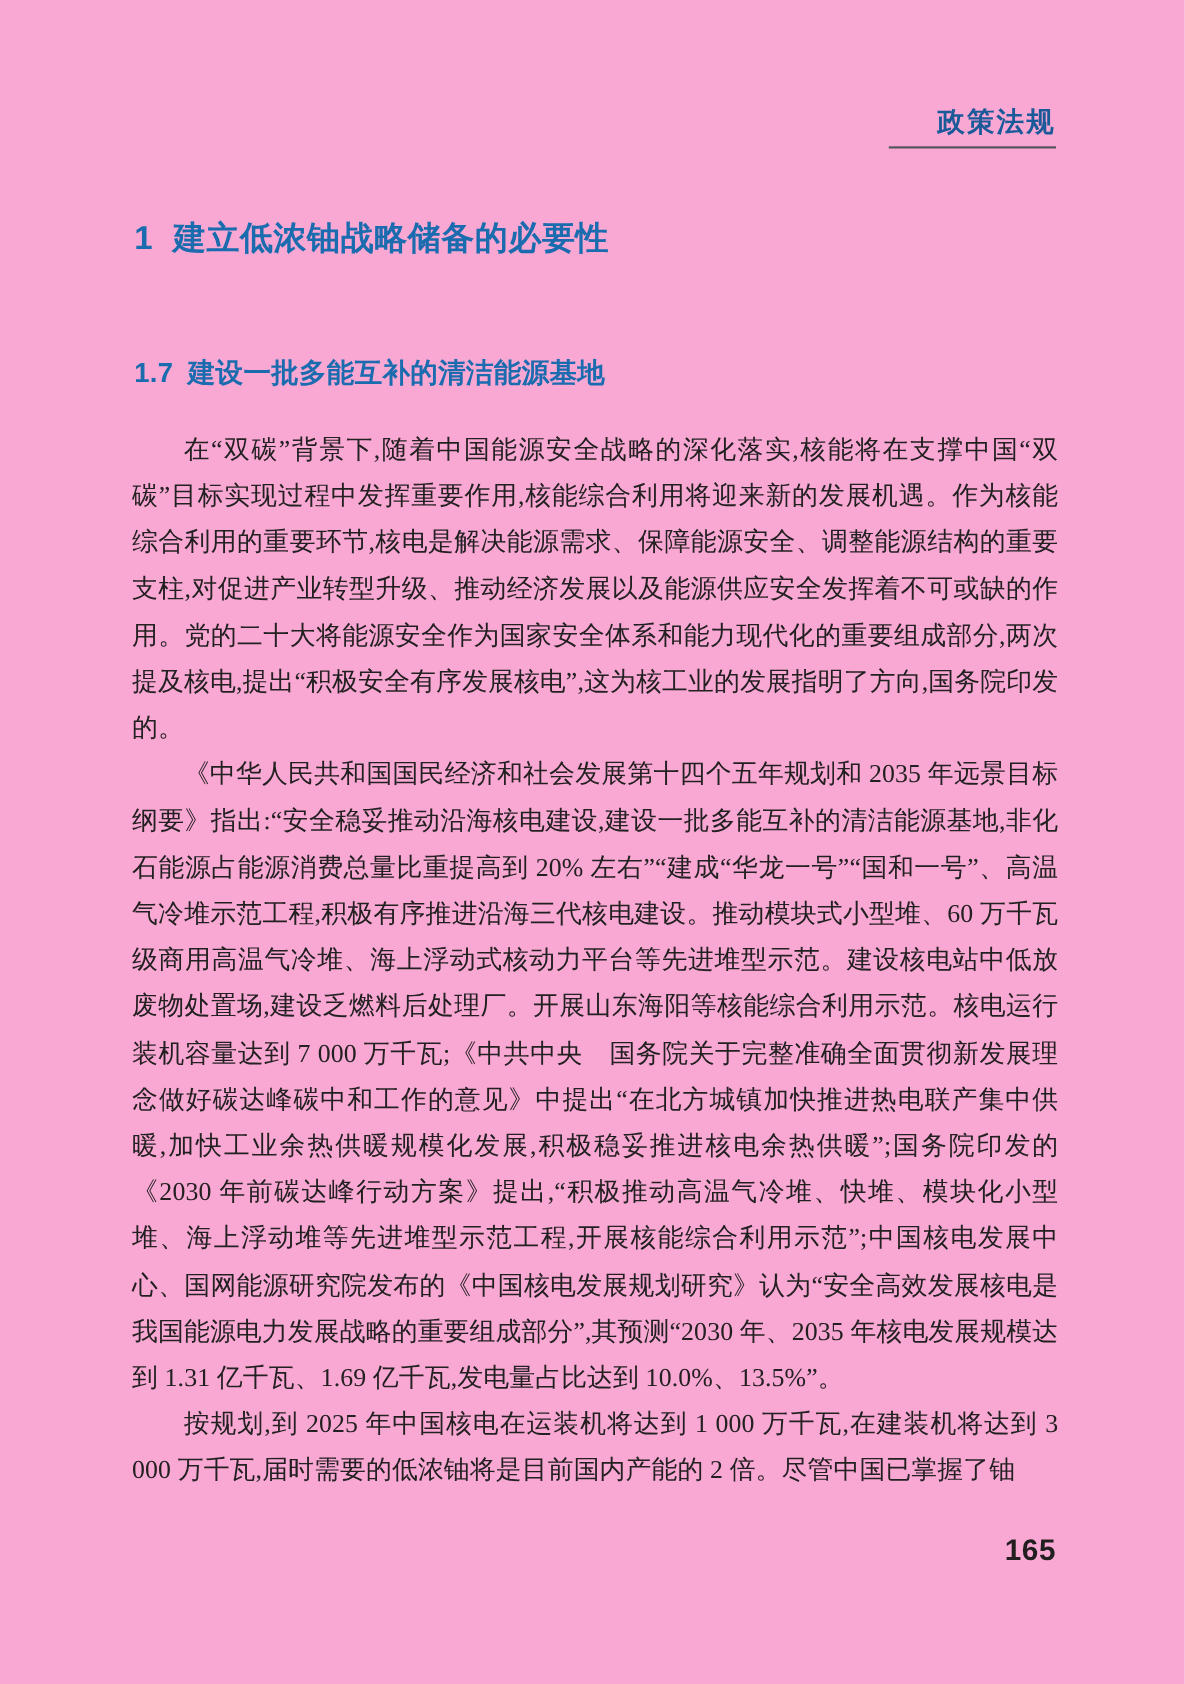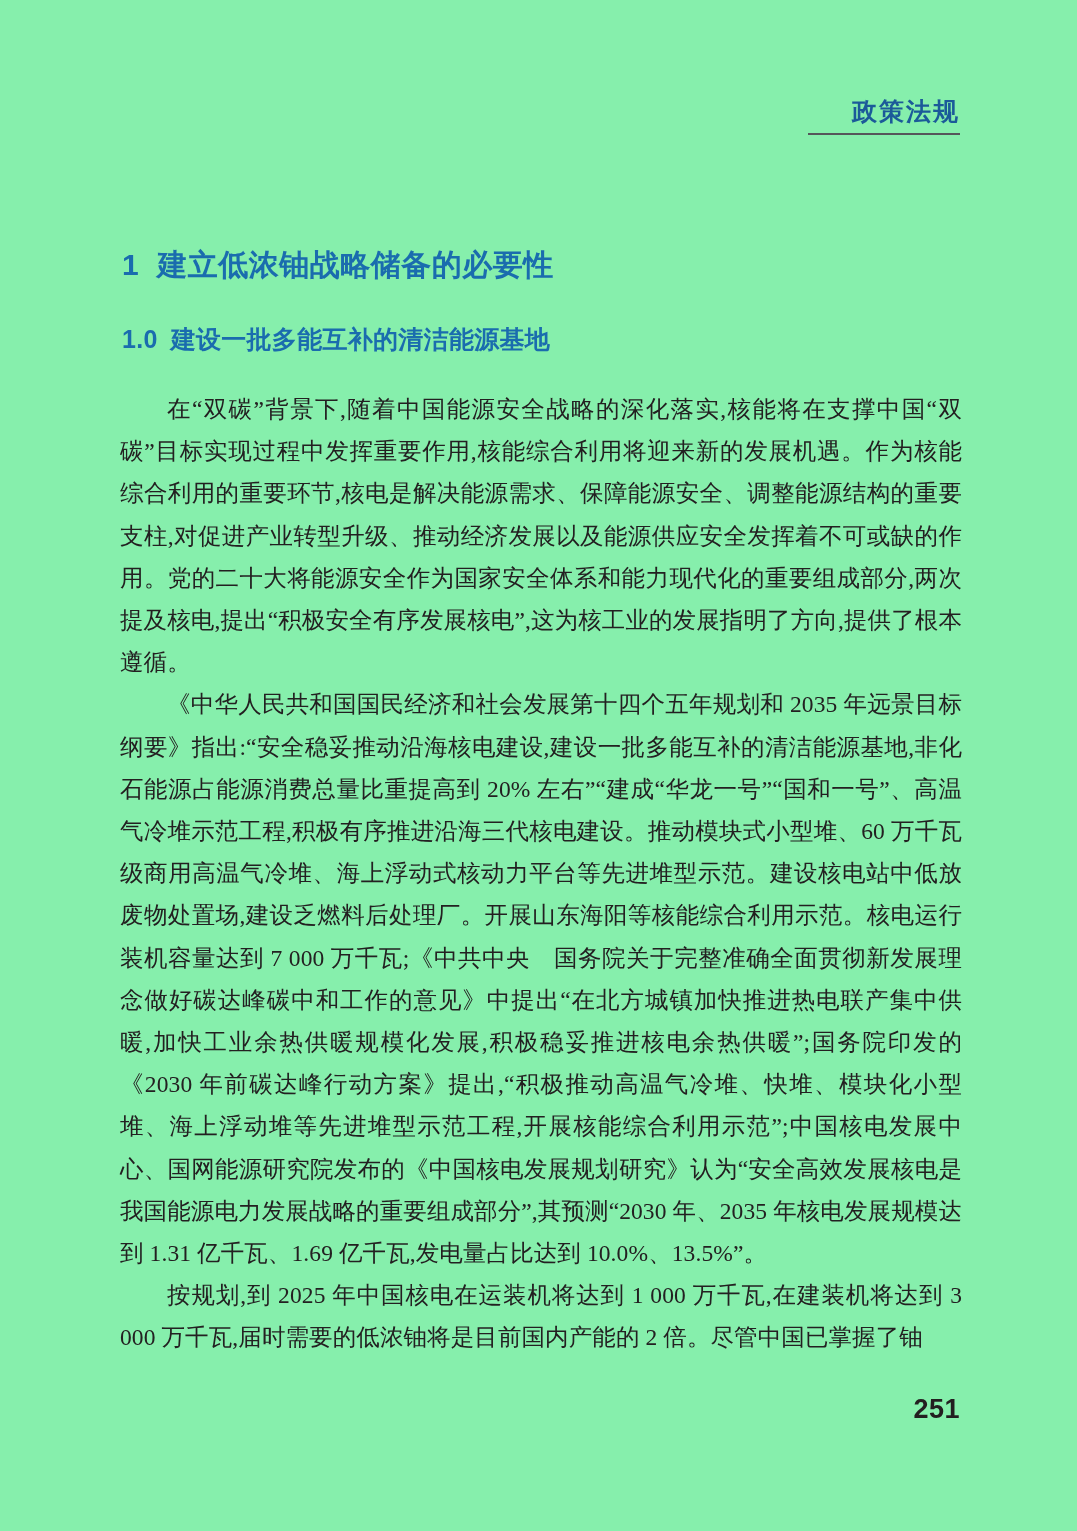--- a/index.html
+++ b/index.html
@@ -12,21 +12,21 @@
     height: 1531px;
     position: relative;
     font-family: "Liberation Serif", "DejaVu Serif", serif;
     color: #231f20;
     overflow: hidden;
   }
 
   .page {
     position: absolute;
     inset: 0;
-    background: #86efac;
+    background: #f9a8d4;
   }
 
   
   .running-header {
     position: absolute;
     top: 98px;
     right: 117px;
     text-align: right;
   }
   .running-header-text {
@@ -51,21 +51,20 @@
     position: absolute;
     top: 198px;
     left: 122px;
     width: 840px;
     font-family: "Liberation Sans", "DejaVu Sans", sans-serif;
     font-weight: bold;
     font-size: 30px;
     color: #1a6cae;
     letter-spacing: 0.5px;
     line-height: 1.25;
-    margin-top: 48px;
   }
   .h1 .num { margin-right: 18px; }
 
   .h2 {
     position: absolute;
     top: 324px;
     left: 122px;
     width: 840px;
     font-family: "Liberation Sans", "DejaVu Sans", sans-serif;
     font-weight: bold;
@@ -116,24 +115,24 @@
   <div class="running-header">
     <span class="running-header-text">政策法规</span>
     <div class="running-header-rule"></div>
   </div>
 
   <div class="h1">
     <span class="num">1</span><span>建立低浓铀战略储备的必要性</span>
   </div>
 
   <div class="h2">
-    <span class="num">1.0</span><span>建设一批多能互补的清洁能源基地</span>
+    <span class="num">1.7</span><span>建设一批多能互补的清洁能源基地</span>
   </div>
 
   <div class="body-block">
-    <p class="para">在“双碳”背景下,随着中国能源安全战略的深化落实,核能将在支撑中国“双碳”目标实现过程中发挥重要作用,核能综合利用将迎来新的发展机遇。作为核能综合利用的重要环节,核电是解决能源需求、保障能源安全、调整能源结构的重要支柱,对促进产业转型升级、推动经济发展以及能源供应安全发挥着不可或缺的作用。党的二十大将能源安全作为国家安全体系和能力现代化的重要组成部分,两次提及核电,提出“积极安全有序发展核电”,这为核工业的发展指明了方向,提供了根本遵循。</p>
+    <p class="para">在“双碳”背景下,随着中国能源安全战略的深化落实,核能将在支撑中国“双碳”目标实现过程中发挥重要作用,核能综合利用将迎来新的发展机遇。作为核能综合利用的重要环节,核电是解决能源需求、保障能源安全、调整能源结构的重要支柱,对促进产业转型升级、推动经济发展以及能源供应安全发挥着不可或缺的作用。党的二十大将能源安全作为国家安全体系和能力现代化的重要组成部分,两次提及核电,提出“积极安全有序发展核电”,这为核工业的发展指明了方向,国务院印发的。</p>
     <p class="para">《中华人民共和国国民经济和社会发展第十四个五年规划和 2035 年远景目标纲要》指出:“安全稳妥推动沿海核电建设,建设一批多能互补的清洁能源基地,非化石能源占能源消费总量比重提高到 20% 左右”“建成“华龙一号”“国和一号”、高温气冷堆示范工程,积极有序推进沿海三代核电建设。推动模块式小型堆、60 万千瓦级商用高温气冷堆、海上浮动式核动力平台等先进堆型示范。建设核电站中低放废物处置场,建设乏燃料后处理厂。开展山东海阳等核能综合利用示范。核电运行装机容量达到 7 000 万千瓦;《中共中央　国务院关于完整准确全面贯彻新发展理念做好碳达峰碳中和工作的意见》中提出“在北方城镇加快推进热电联产集中供暖,加快工业余热供暖规模化发展,积极稳妥推进核电余热供暖”;国务院印发的《2030 年前碳达峰行动方案》提出,“积极推动高温气冷堆、快堆、模块化小型堆、海上浮动堆等先进堆型示范工程,开展核能综合利用示范”;中国核电发展中心、国网能源研究院发布的《中国核电发展规划研究》认为“安全高效发展核电是我国能源电力发展战略的重要组成部分”,其预测“2030 年、2035 年核电发展规模达到 1.31 亿千瓦、1.69 亿千瓦,发电量占比达到 10.0%、13.5%”。</p>
     <p class="para">按规划,到 2025 年中国核电在运装机将达到 1 000 万千瓦,在建装机将达到 3 000 万千瓦,届时需要的低浓铀将是目前国内产能的 2 倍。尽管中国已掌握了铀</p>
   </div>
 
-  <div class="folio">251</div>
+  <div class="folio">165</div>
 
 </div>
 
 </body></html>

